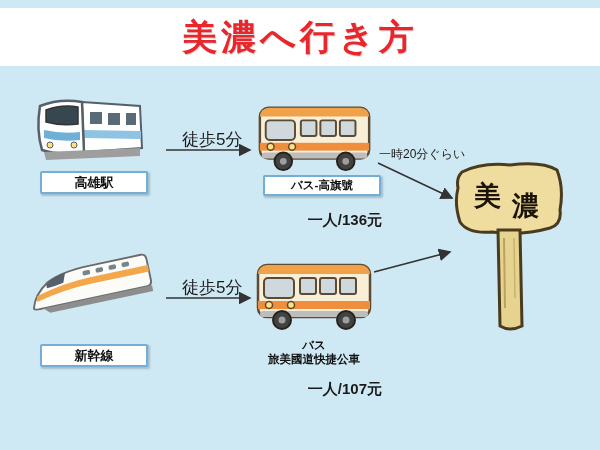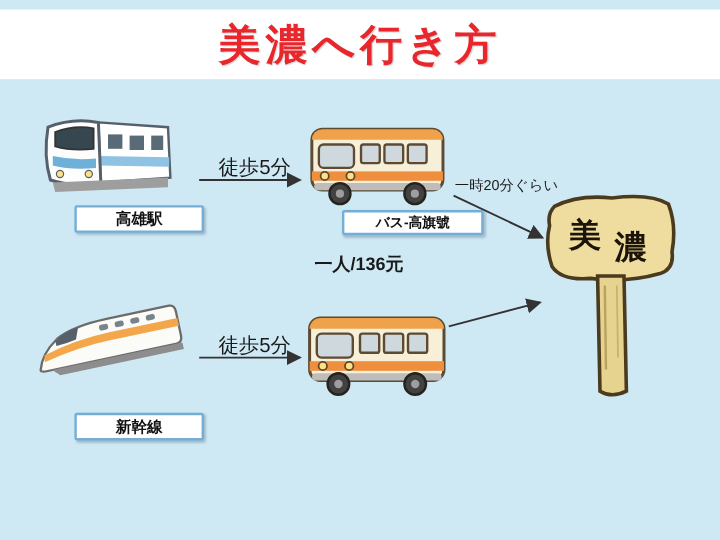--- a/index.html
+++ b/index.html
@@ -6,26 +6,26 @@
   html,body { width:600px; height:450px; }
   body { font-family:"Liberation Sans","DejaVu Sans",sans-serif; }
   .slide { position:relative; width:600px; height:450px; background:var(--background,#cfe9f4); overflow:hidden; }
 
   .banner { position:absolute; left:0; top:8px; width:600px; height:58px; background:var(--banner,#ffffff); display:flex; align-items:center; justify-content:center; }
   .title { font-size:35px; font-weight:bold; color:var(--title,#e8262b); letter-spacing:4px; text-shadow:1px 1px 1px rgba(120,120,120,0.35); }
 
   .icon-wrap { position:absolute; }
   .icon-wrap svg { width:100%; height:100%; display:block; }
 
-  .labelbox { position:absolute; background:#ffffff; border:2px solid var(--label_border,#74aed6); border-radius:2px; display:flex; align-items:center; justify-content:center; font-weight:bold; color:#111; box-shadow:1.5px 1.5px 2px rgba(80,110,130,0.35); font-size:13px;margin-left:22px; }
+  .labelbox { position:absolute; background:#ffffff; border:2px solid var(--label_border,#74aed6); border-radius:2px; display:flex; align-items:center; justify-content:center; font-weight:bold; color:#111; box-shadow:1.5px 1.5px 2px rgba(80,110,130,0.35); font-size:13px; }
 
   .floatlabel { position:absolute; color:#1a1a1a; white-space:nowrap; }
   .walk { font-size:17px; }
   .dur  { font-size:12px; }
-  .fare { font-size:15px; font-weight:bold; text-align:left; }
+  .fare { font-size:15px; font-weight:bold; text-align:right; }
 
   .busname { position:absolute; font-size:11.5px; font-weight:bold; color:#111; text-align:center; line-height:1.25; }
 
   .arrows { position:absolute; left:0; top:0; width:600px; height:450px; pointer-events:none; }
 
   .signchar { position:absolute; font-family:"DejaVu Serif","Liberation Serif",serif; font-weight:bold; font-size:27px; color:#1c1408; }
 
   .tilt { transform:rotate(-12deg); }
 </style>
 </head>
@@ -124,20 +124,25 @@
       <rect x="6" y="48" width="112" height="8" fill="#ef8e3c"></rect>
       <rect x="8" y="58" width="108" height="6" rx="3" fill="#bdbdbd"></rect>
       <circle cx="17" cy="52" r="3.5" fill="#ffe082" stroke="#5d4a33" stroke-width="1.5"></circle>
       <circle cx="39" cy="52" r="3.5" fill="#ffe082" stroke="#5d4a33" stroke-width="1.5"></circle>
       <circle cx="30" cy="67" r="9" fill="#424242" stroke="#26221c" stroke-width="2"></circle>
       <circle cx="30" cy="67" r="3.5" fill="#9e9e9e"></circle>
       <circle cx="94" cy="67" r="9" fill="#424242" stroke="#26221c" stroke-width="2"></circle>
       <circle cx="94" cy="67" r="3.5" fill="#9e9e9e"></circle>
     </svg>
   </div>
+  <div class="busname" style="left:246px; top:338px; width:136px;">
+    <div>バス</div>
+    <div>旅美國道快捷公車</div>
+  </div>
+  <div class="floatlabel fare" style="left:262px; top:380px; width:120px;">一人/107元</div>
 
 
   <div class="icon-wrap" style="left:452px; top:158px; width:115px; height:178px;">
     <svg viewBox="0 0 115 178">
       <path d="M10 14 Q30 4 58 7 Q90 3 105 12 Q112 30 108 52 Q110 66 98 70 Q70 78 40 74 Q16 76 8 64 Q2 46 6 30 Q4 20 10 14 Z" fill="#eedd9e" stroke="#4a3b1e" stroke-width="3"></path>
       <path d="M46 72 L68 72 L70 168 Q58 174 48 168 Z" fill="#e7d390" stroke="#4a3b1e" stroke-width="3"></path>
       <path d="M52 80 L53 150" stroke="#b9a35f" stroke-width="2" fill="none"></path>
       <path d="M62 80 L63 140" stroke="#c9b26b" stroke-width="1.5" fill="none"></path>
     </svg>
   </div>

